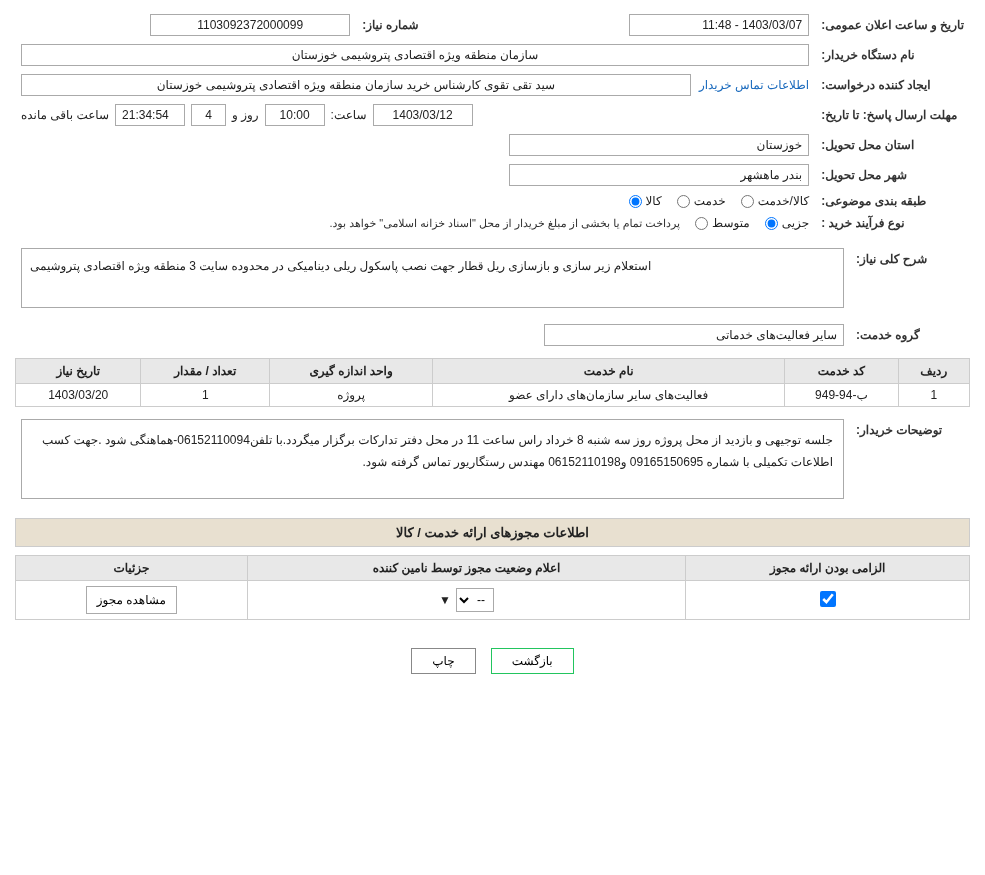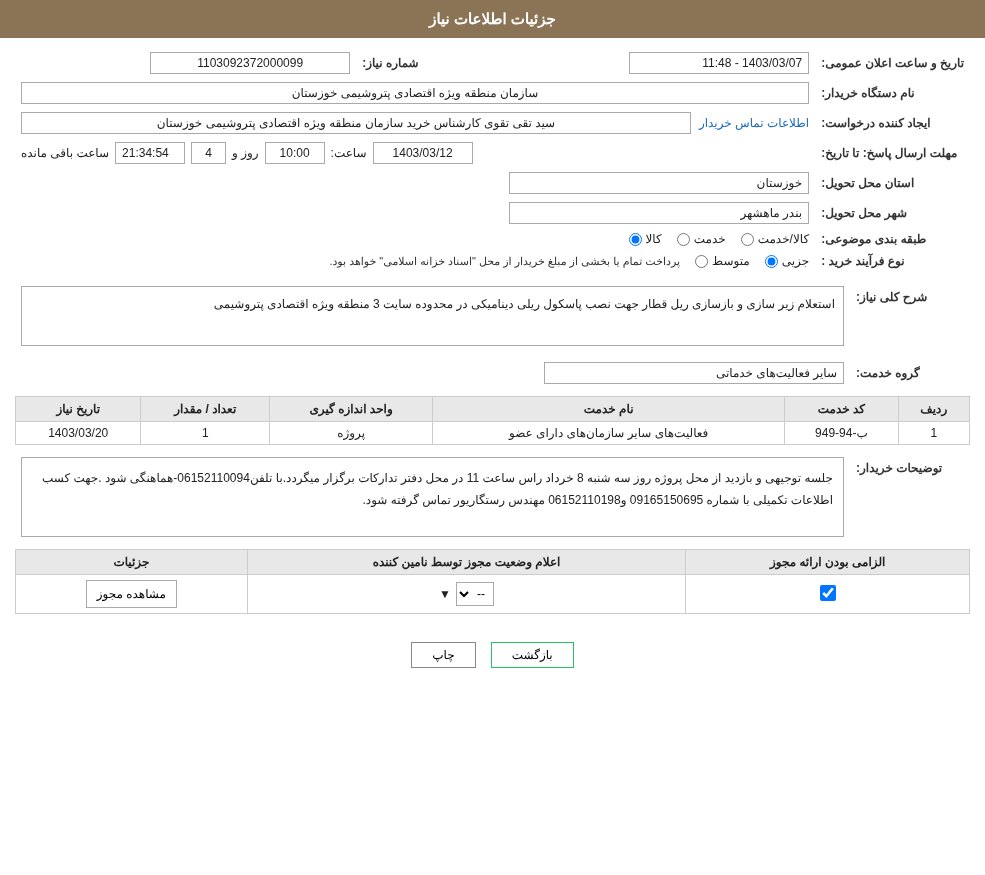--- a/index.html
+++ b/index.html
@@ -83,21 +83,21 @@
       display: flex;
       align-items: center;
       gap: 4px;
     }
     .description-box {
       border: 1px solid #aaa;
       background: #fff;
       padding: 8px;
       min-height: 60px;
       width: 100%;
-      text-align: right;
+      text-align: left;
       line-height: 1.6;
     }
     .services-table {
       width: 100%;
       border-collapse: collapse;
       margin: 8px 0;
     }
     .services-table th {
       background: #e8e8e8;
       border: 1px solid #ccc;
@@ -175,23 +175,20 @@
       cursor: pointer;
       font-family: Tahoma, Arial, sans-serif;
       font-size: 12px;
     }
   </style>
 </head>
 <body>
 
 <div class="page-wrapper">
 
-  <div class="header-bar">
-    <span>جزئیات اطلاعات نیاز</span>
-  </div>
 
   <div class="main-content">
 
     <table class="info-table">
 
       <tbody>
           <tr>
         <td class="label-cell">تاریخ و ساعت اعلان عمومی:</td>
         <td class="value-cell">
           <span class="input-box" style="min-width:180px;">1403/03/07 - 11:48</span>
@@ -338,20 +335,23 @@
       <tbody>
           <tr>
         <td class="label-cell" style="vertical-align:top; padding-top:8px;">توضیحات خریدار:</td>
         <td>
           <div class="notes-box">جلسه توجیهی و بازدید از محل پروژه روز سه شنبه 8 خرداد راس ساعت 11 در محل دفتر تدارکات برگزار میگردد.با تلفن06152110094-هماهنگی شود .جهت کسب اطلاعات تکمیلی با شماره 09165150695 و06152110198 مهندس رستگاریور تماس گرفته شود.</div>
         </td>
       </tr>
     </tbody>
       </table>
 
+    <div class="section-header" style="text-align:center; margin-top:15px;">
+      <span>اطلاعات مجوزهای ارائه خدمت / کالا</span>
+    </div>
 
     <table class="permits-table">
       <thead>
         <tr>
           <th>الزامی بودن ارائه مجوز</th>
           <th>اعلام وضعیت مجوز توسط نامین کننده</th>
           <th>جزئیات</th>
         </tr>
       </thead>
       <tbody>

